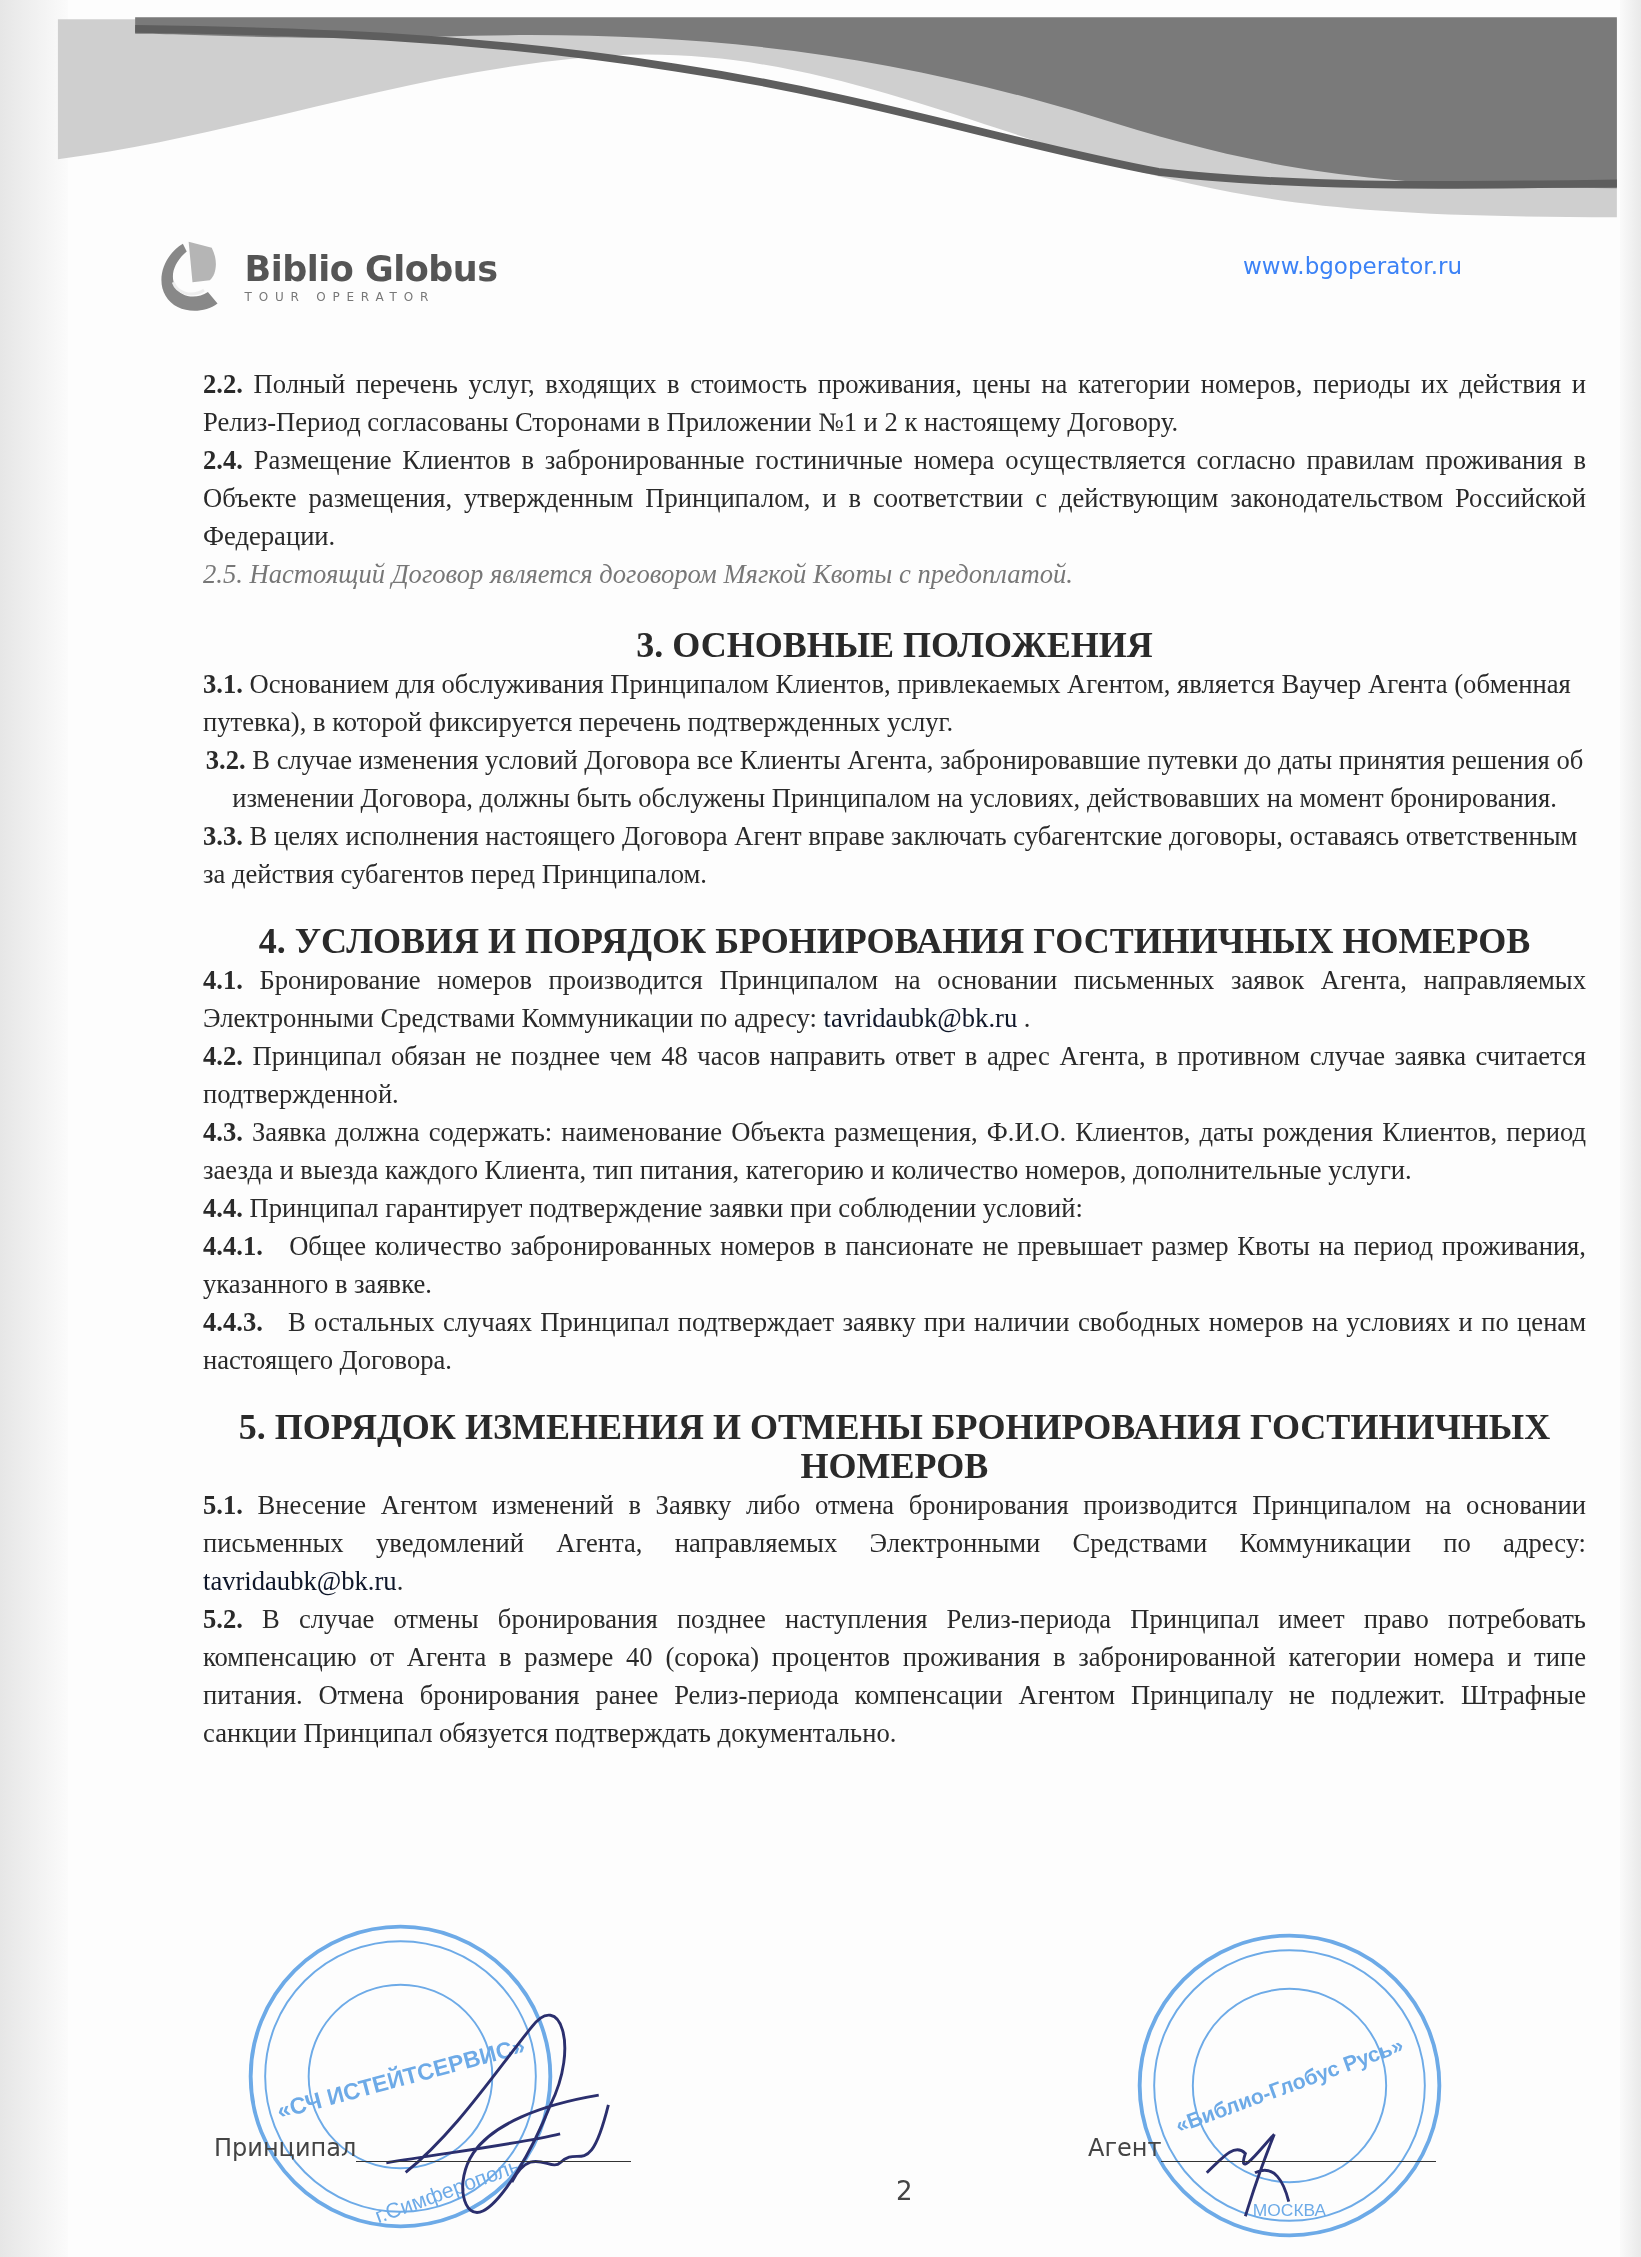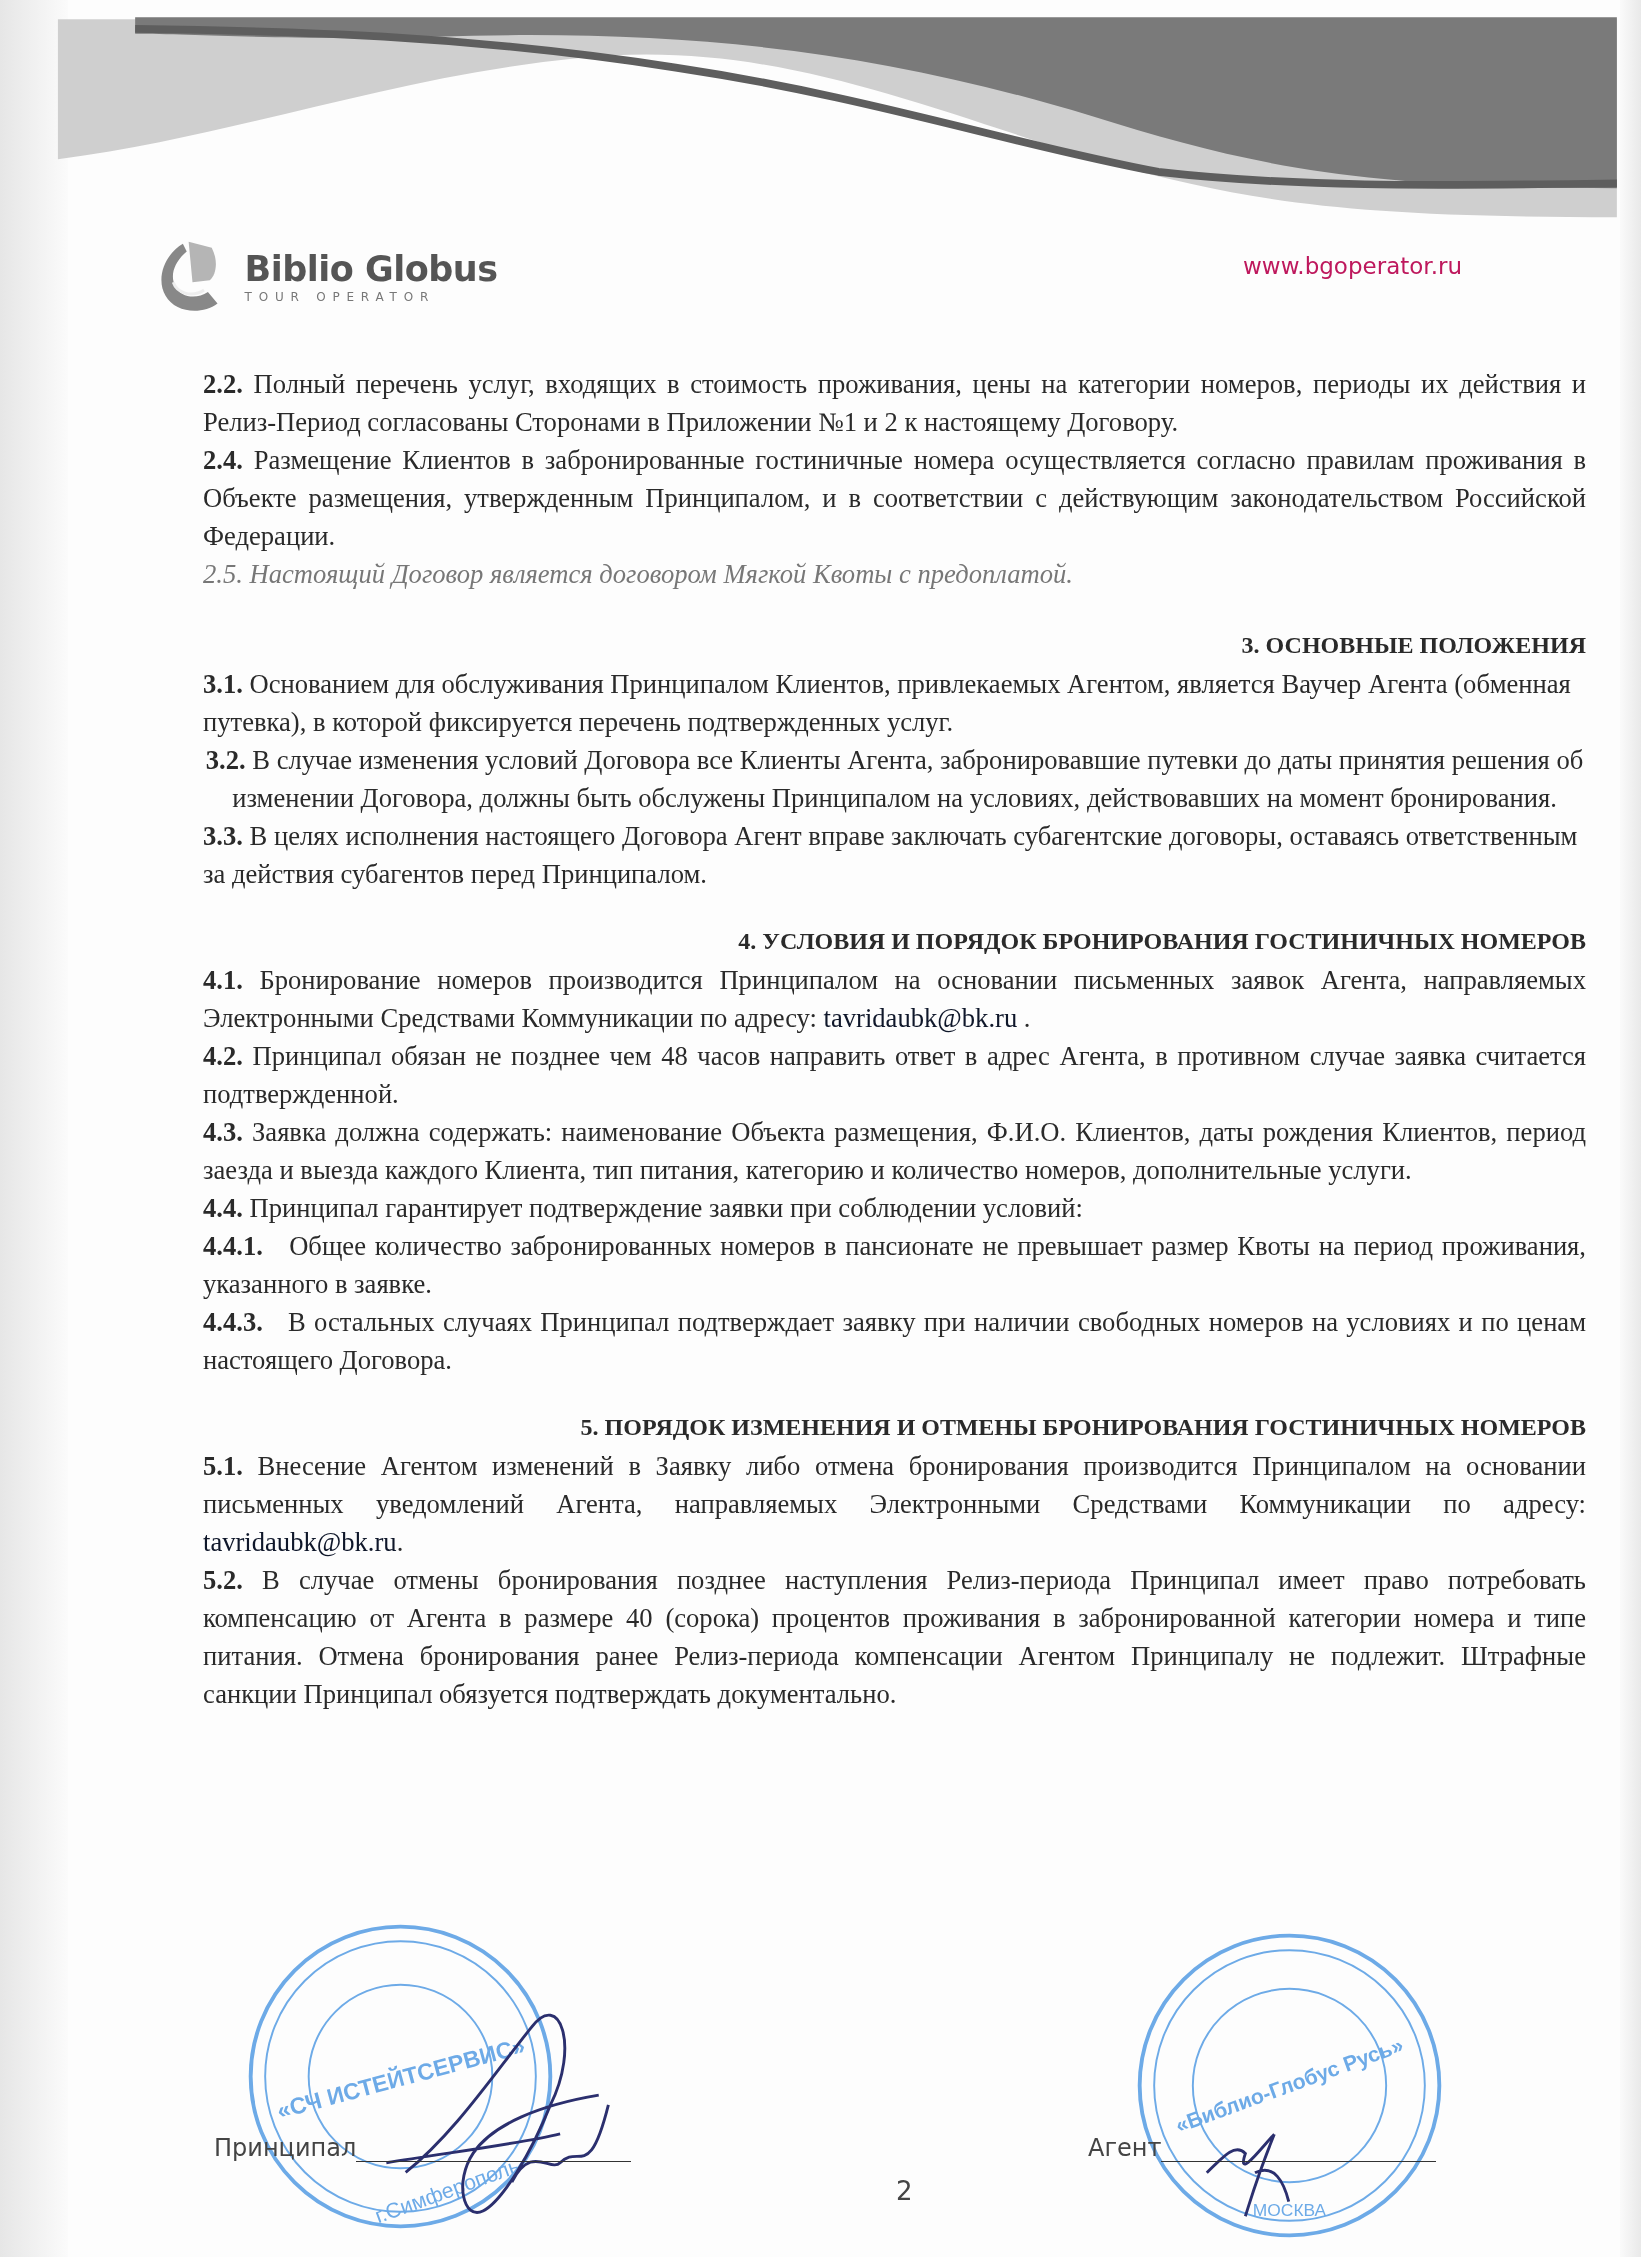--- a/index.html
+++ b/index.html
@@ -6,26 +6,26 @@
   body { width:1641px; height:2257px; background:#fdfdfd; position:relative; overflow:hidden; font-family:"Liberation Serif", serif; color:#2a2a2a; }
   .page { position:absolute; left:0; top:0; width:1641px; height:1634px; }
   .fold { position:absolute; left:0; top:0; width:68px; height:2257px; background:linear-gradient(90deg,#e6e6e6,#fbfbfb); }
   .rightedge { position:absolute; right:0; top:0; width:21px; height:2257px; background:linear-gradient(90deg,#fafafa,#e9e9e9); }
   .banner { position:absolute; left:0; top:0; width:1641px; height:222px; }
   .header-logo { position:absolute; left:154px; top:236px; display:flex; align-items:center; }
   .logo-icon { width:77px; height:81px; }
   .logo-text { margin-left:13.5px; }
   .logo-name { font-family:"DejaVu Sans", sans-serif; font-weight:bold; font-size:35px; color:#555; letter-spacing:-0.5px; }
   .logo-sub { font-family:"DejaVu Sans", sans-serif; font-size:12px; color:#777; letter-spacing:6.8px; margin-top:1.9px; }
-  .site { position:absolute; right:179px; top:253px; font-family:"DejaVu Sans", sans-serif; font-size:23px; color:#be185d; }
+  .site { position:absolute; right:179px; top:253px; font-family:"DejaVu Sans", sans-serif; font-size:23px; color:#3b82f6; }
   .content { position:absolute; left:203px; top:365px; width:1383px; font-size:26.6px; line-height:38px; }
   .p { text-align:justify; }
   .num { font-weight:bold; }
   .it { font-style:italic; color:#777; }
-  .h { text-align:right; font-weight:bold; font-size:24px; margin-top:23px; line-height:39px; }
+  .h { text-align:center; font-weight:bold; font-size:36px; margin-top:23px; line-height:39px; }
   .link { color:#0f172a;margin-top:28px; }
   .sign-row { position:absolute; top:2134px; left:214px; width:1332px; font-family:"DejaVu Sans", sans-serif; font-size:24px; color:#444; }
   .principal { position:absolute; left:0; top:0; }
   .agent { position:absolute; left:874px; top:0; }
   .line { display:inline-block; border-bottom:1.9px solid #333; vertical-align:bottom; }
   .pagenum { position:absolute; left:896px; top:2176px; font-family:"DejaVu Sans", sans-serif; font-size:26px; color:#444; }
   .stamp { position:absolute; }
 </style>
 </head>
 <body>

